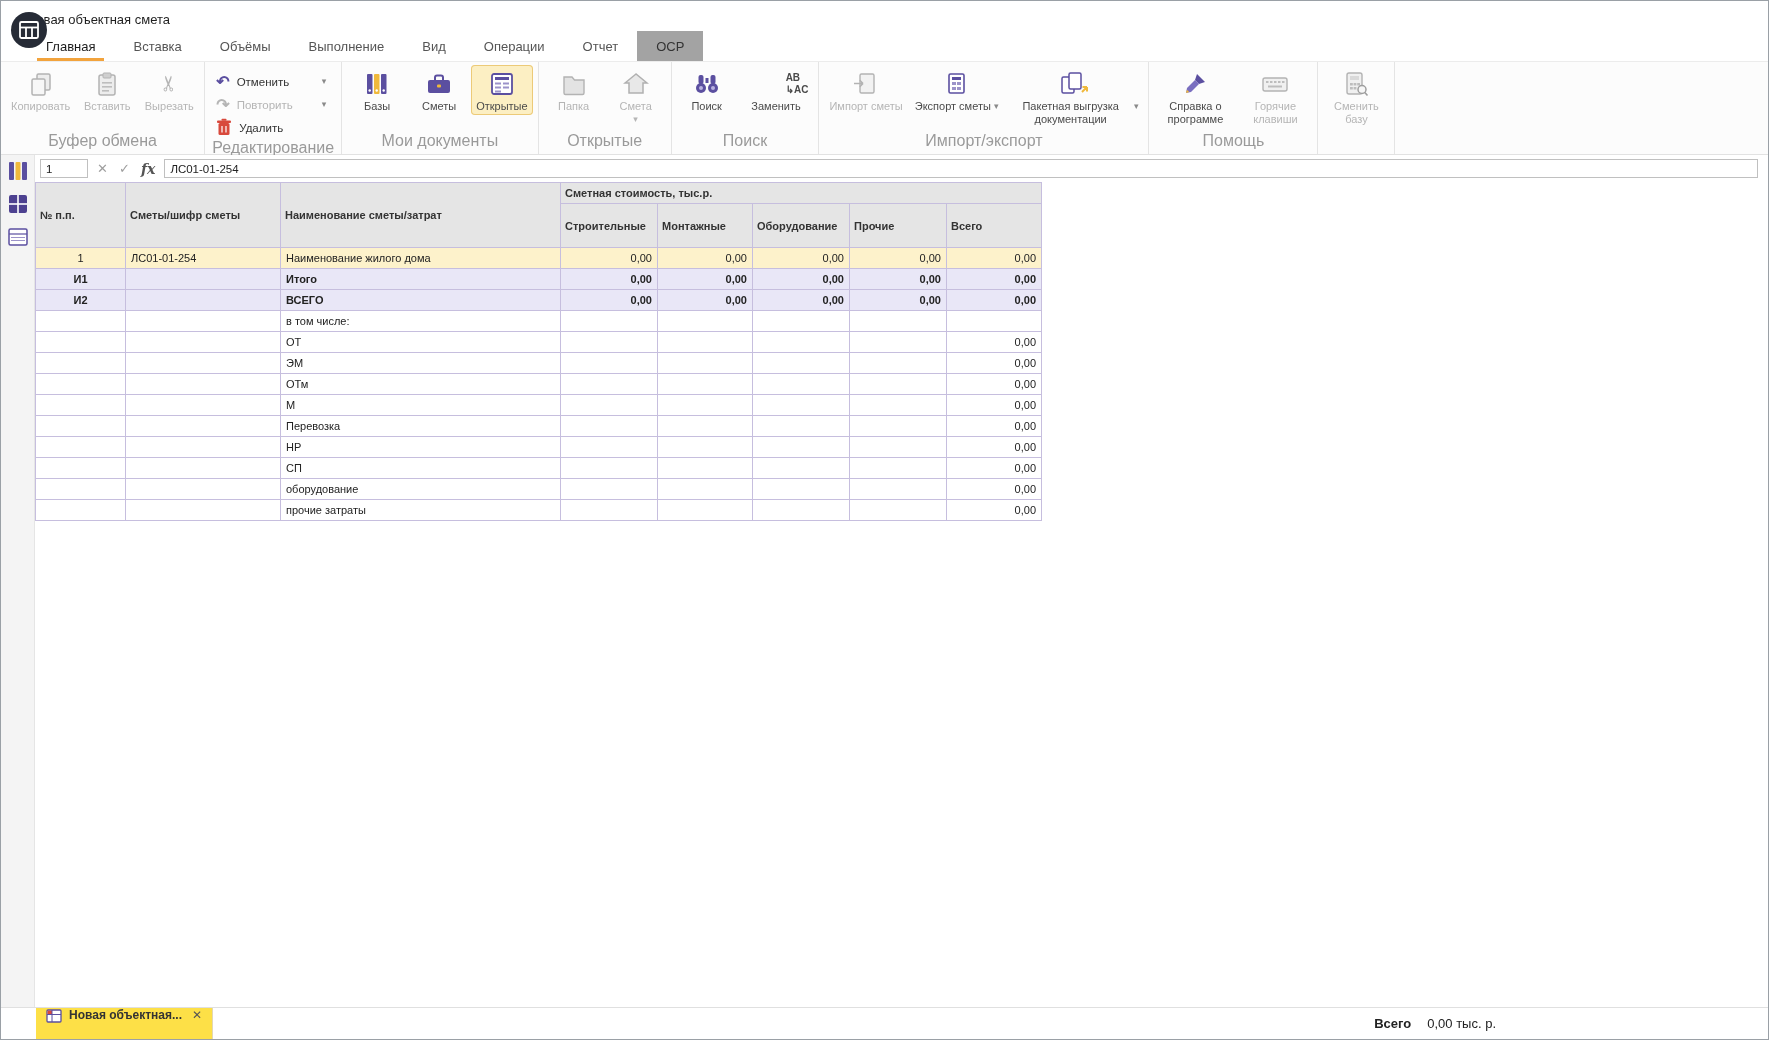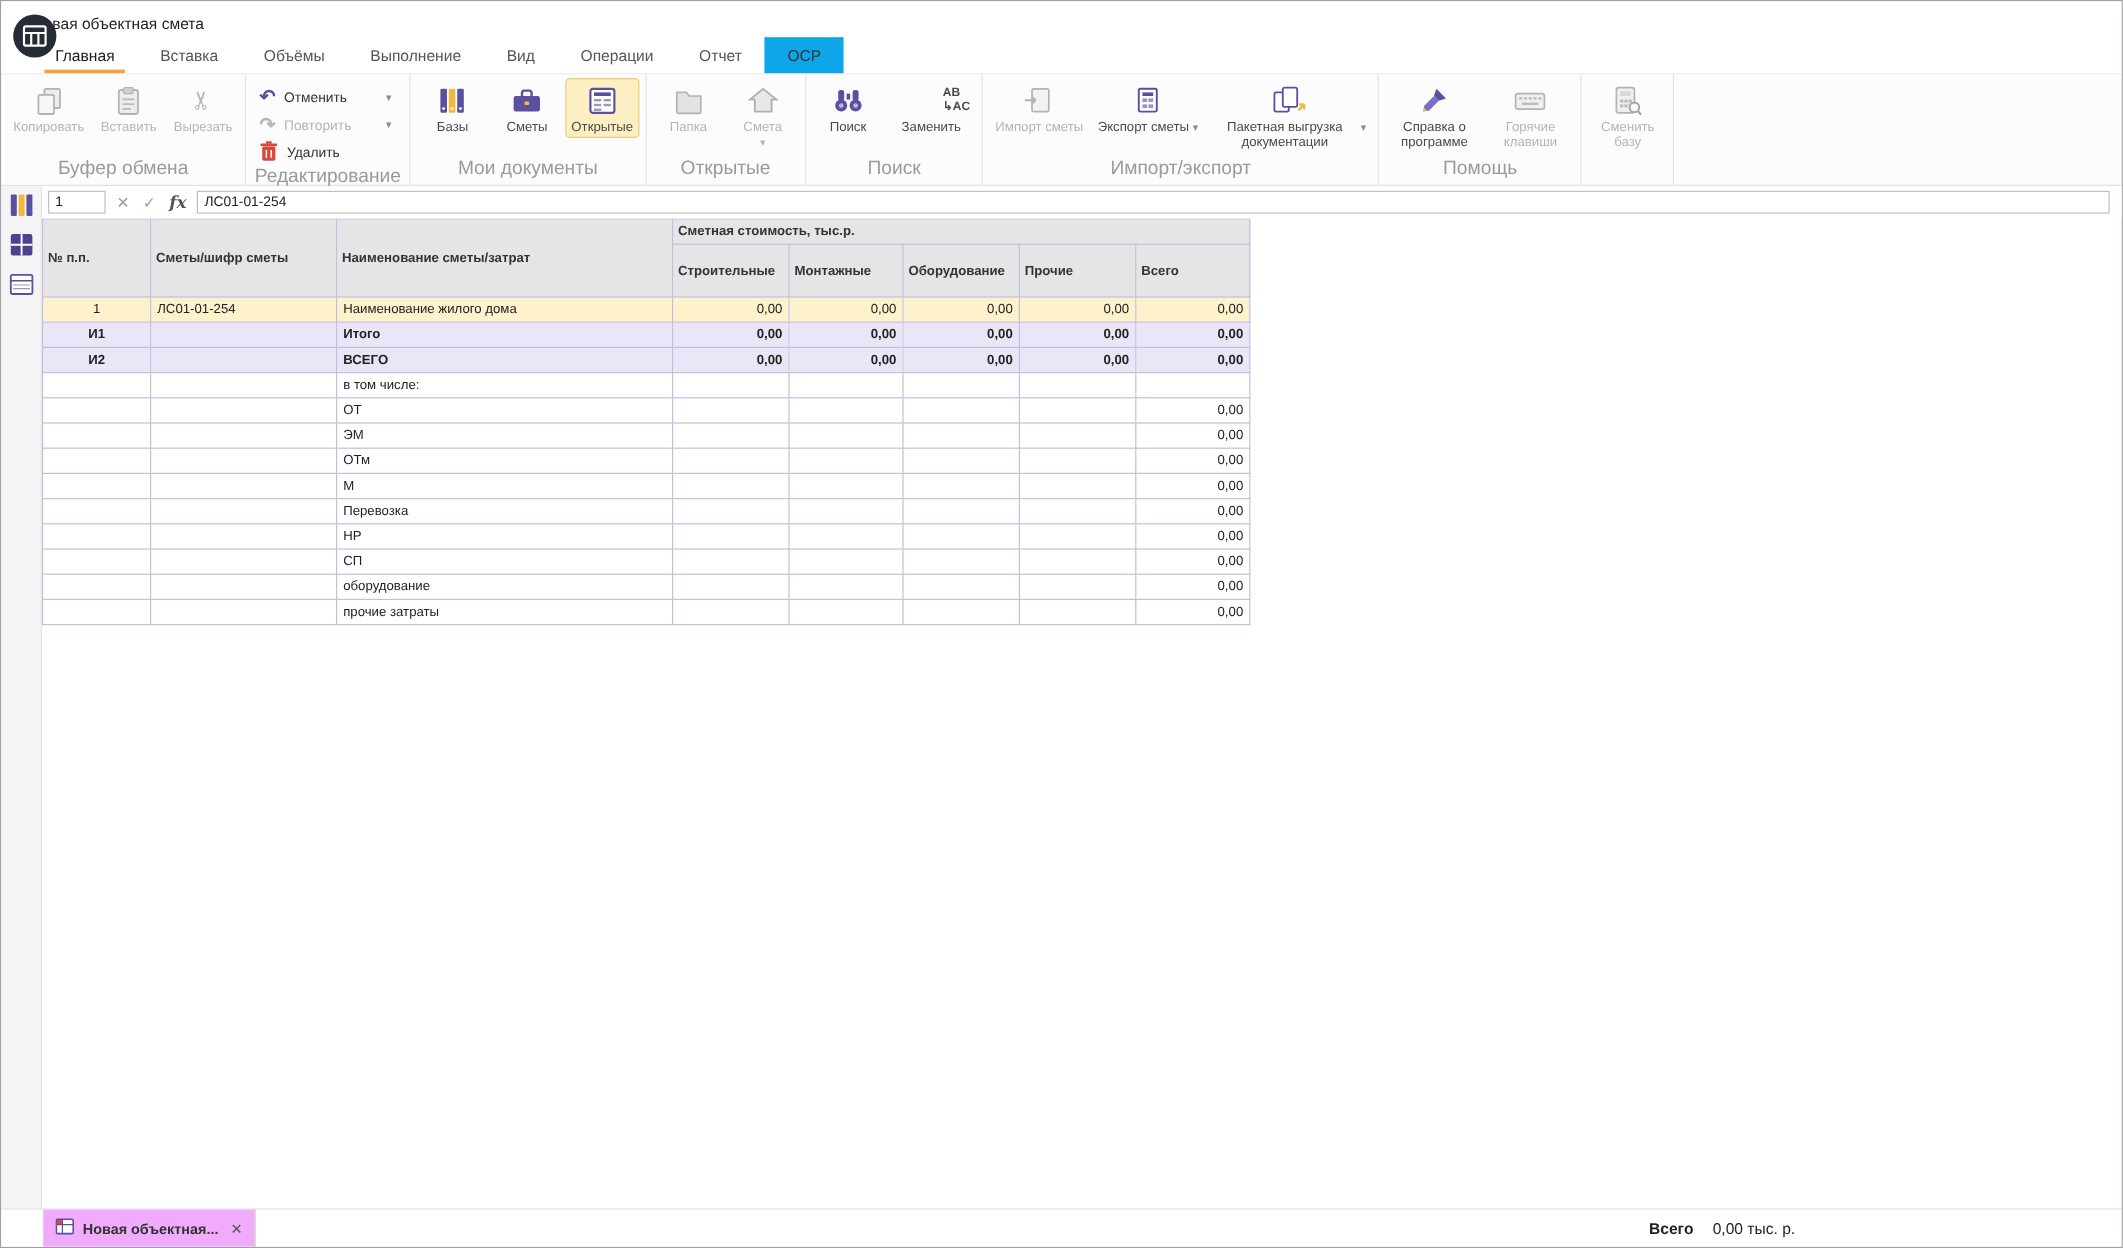--- a/index.html
+++ b/index.html
@@ -15,21 +15,21 @@
   }
 
   
   .topbar { position: relative; padding-left: 26px; background: #fff; }
   .app-logo { position: absolute; left: 9px; top: 10px; width: 38px; height: 38px; }
   .titlebar { height: 30px; display: flex; align-items: center; font-size: 13px; color: #1f1f1f; padding-top: 6px; }
   .tabrow { height: 30px; display: flex; align-items: stretch; }
   .tab { display: flex; align-items: center; padding: 0 19px; font-size: 13px; color: #555; position: relative; cursor: pointer; white-space: nowrap; }
   .tab.active { color: #1b1b1b; font-weight: normal; }
   .tab.active::after { content: ""; position: absolute; left: 10px; right: 10px; bottom: 0; height: 3px; background: #f2a33c; }
-  .tab.highlighted { background: #0ea5e9; color: #333; }
+  .tab.highlighted { background: #a3a3a3; color: #333; }
 
   
   .ribbon { display: flex; align-items: stretch; background: #fcfcfc; border-top: 1px solid #ececec; border-bottom: 1px solid #e2e2e2; height: 94px; }
   .rgroup { display: flex; flex-direction: column; border-right: 1px solid #e4e4e4; padding: 3px 5px 0; }
   .rgroup-buttons { display: flex; flex: 1; align-items: flex-start; gap: 2px; }
   .rgroup-label { text-align: center; font-size: 16px; color: #9a9a9a; padding: 1px 2px 4px; white-space: nowrap; }
 
   .rbtn { display: flex; flex-direction: column; align-items: center; gap: 3px; padding: 5px 5px 2px; min-width: 60px; border-radius: 4px; cursor: pointer; }
   .rbtn .ricon { height: 27px; display: flex; align-items: center; justify-content: center; }
   .rbtn .rlabel { font-size: 11px; color: #4a4a4a; text-align: center; line-height: 1.2; }
@@ -70,21 +70,21 @@
   .grid .sh { height: 44px; vertical-align: middle; }
   .grid td { height: 21px; font-size: 11px; color: #222; padding: 0 5px; background: #fff; overflow: hidden; white-space: nowrap; }
   .c-num { text-align: center; }
   .c-code, .c-name { text-align: left; }
   .c-val { text-align: right; }
   tr.row-current td { background: #fdf2cb; }
   tr.row-total td { background: #e9e7f7; font-weight: bold; }
 
   
   .statusbar { height: 32px; border-top: 1px solid #e0e0e0; display: flex; align-items: center; background: #fff; }
-  .doc-tab { margin-left: 35px; height: 100%; display: flex; align-items: center; gap: 7px; padding: 0 10px; background: #f0abfc; border-right: 1px solid #e2d7b4; font-size: 12px; font-weight: bold; color: #333; cursor: pointer; }
+  .doc-tab { margin-left: 35px; height: 100%; display: flex; gap: 7px; padding: 0 10px; background: #fde047; border-right: 1px solid #e2d7b4; font-size: 12px; font-weight: bold; color: #333; cursor: pointer; }
   .doc-tab .close { font-weight: normal; color: #555; margin-left: 3px; font-size: 12px; cursor: pointer; }
   .status-right { margin-left: auto; margin-right: 272px; display: flex; gap: 16px; align-items: baseline; font-size: 13px; color: #222; }
   .total-label { font-weight: bold; }
 </style>
 </head>
 <body>
 
 <div class="topbar">
   <div class="app-logo">
     <svg width="38" height="38" viewBox="0 0 38 38">

